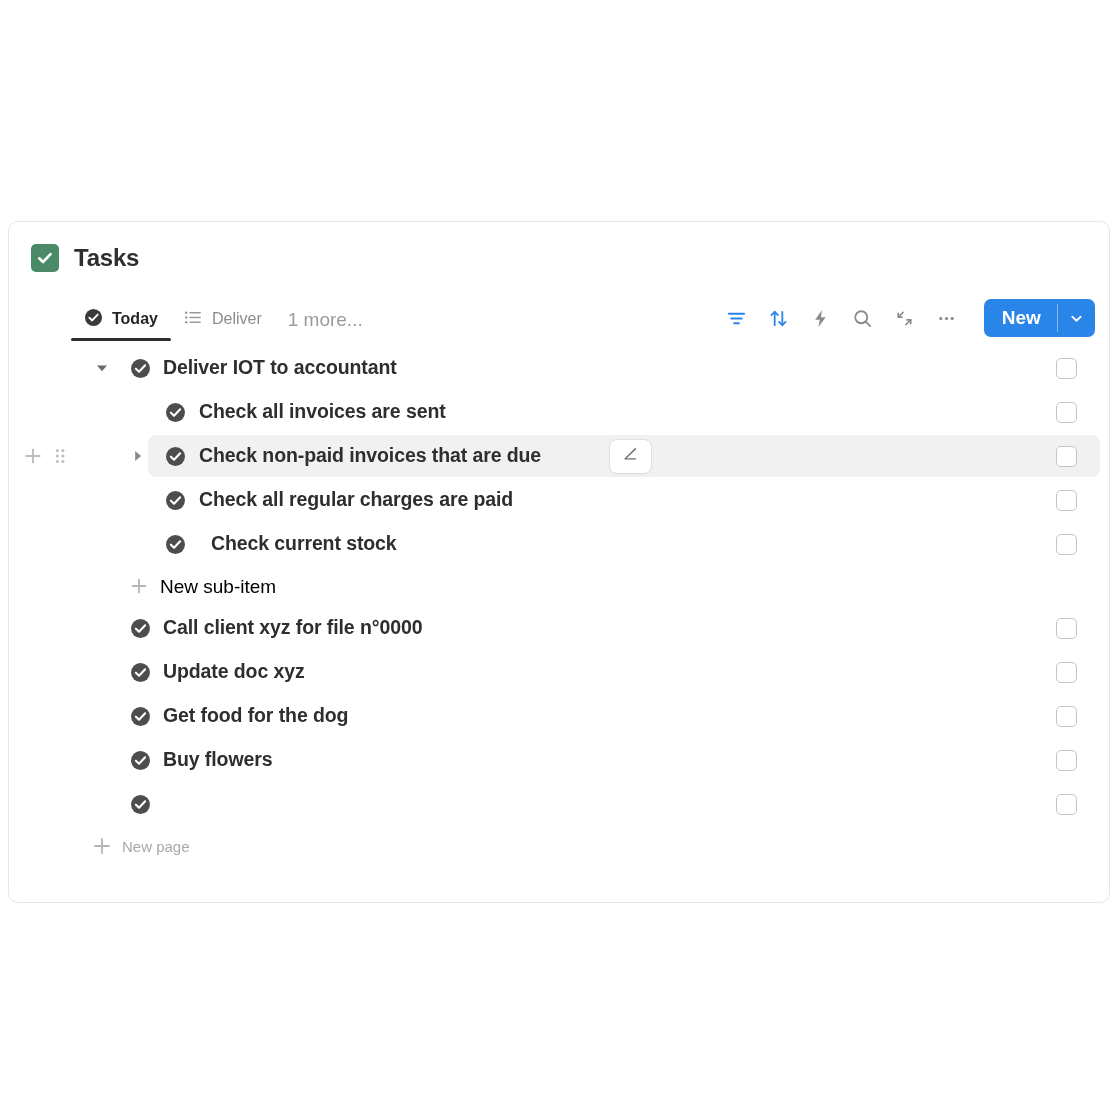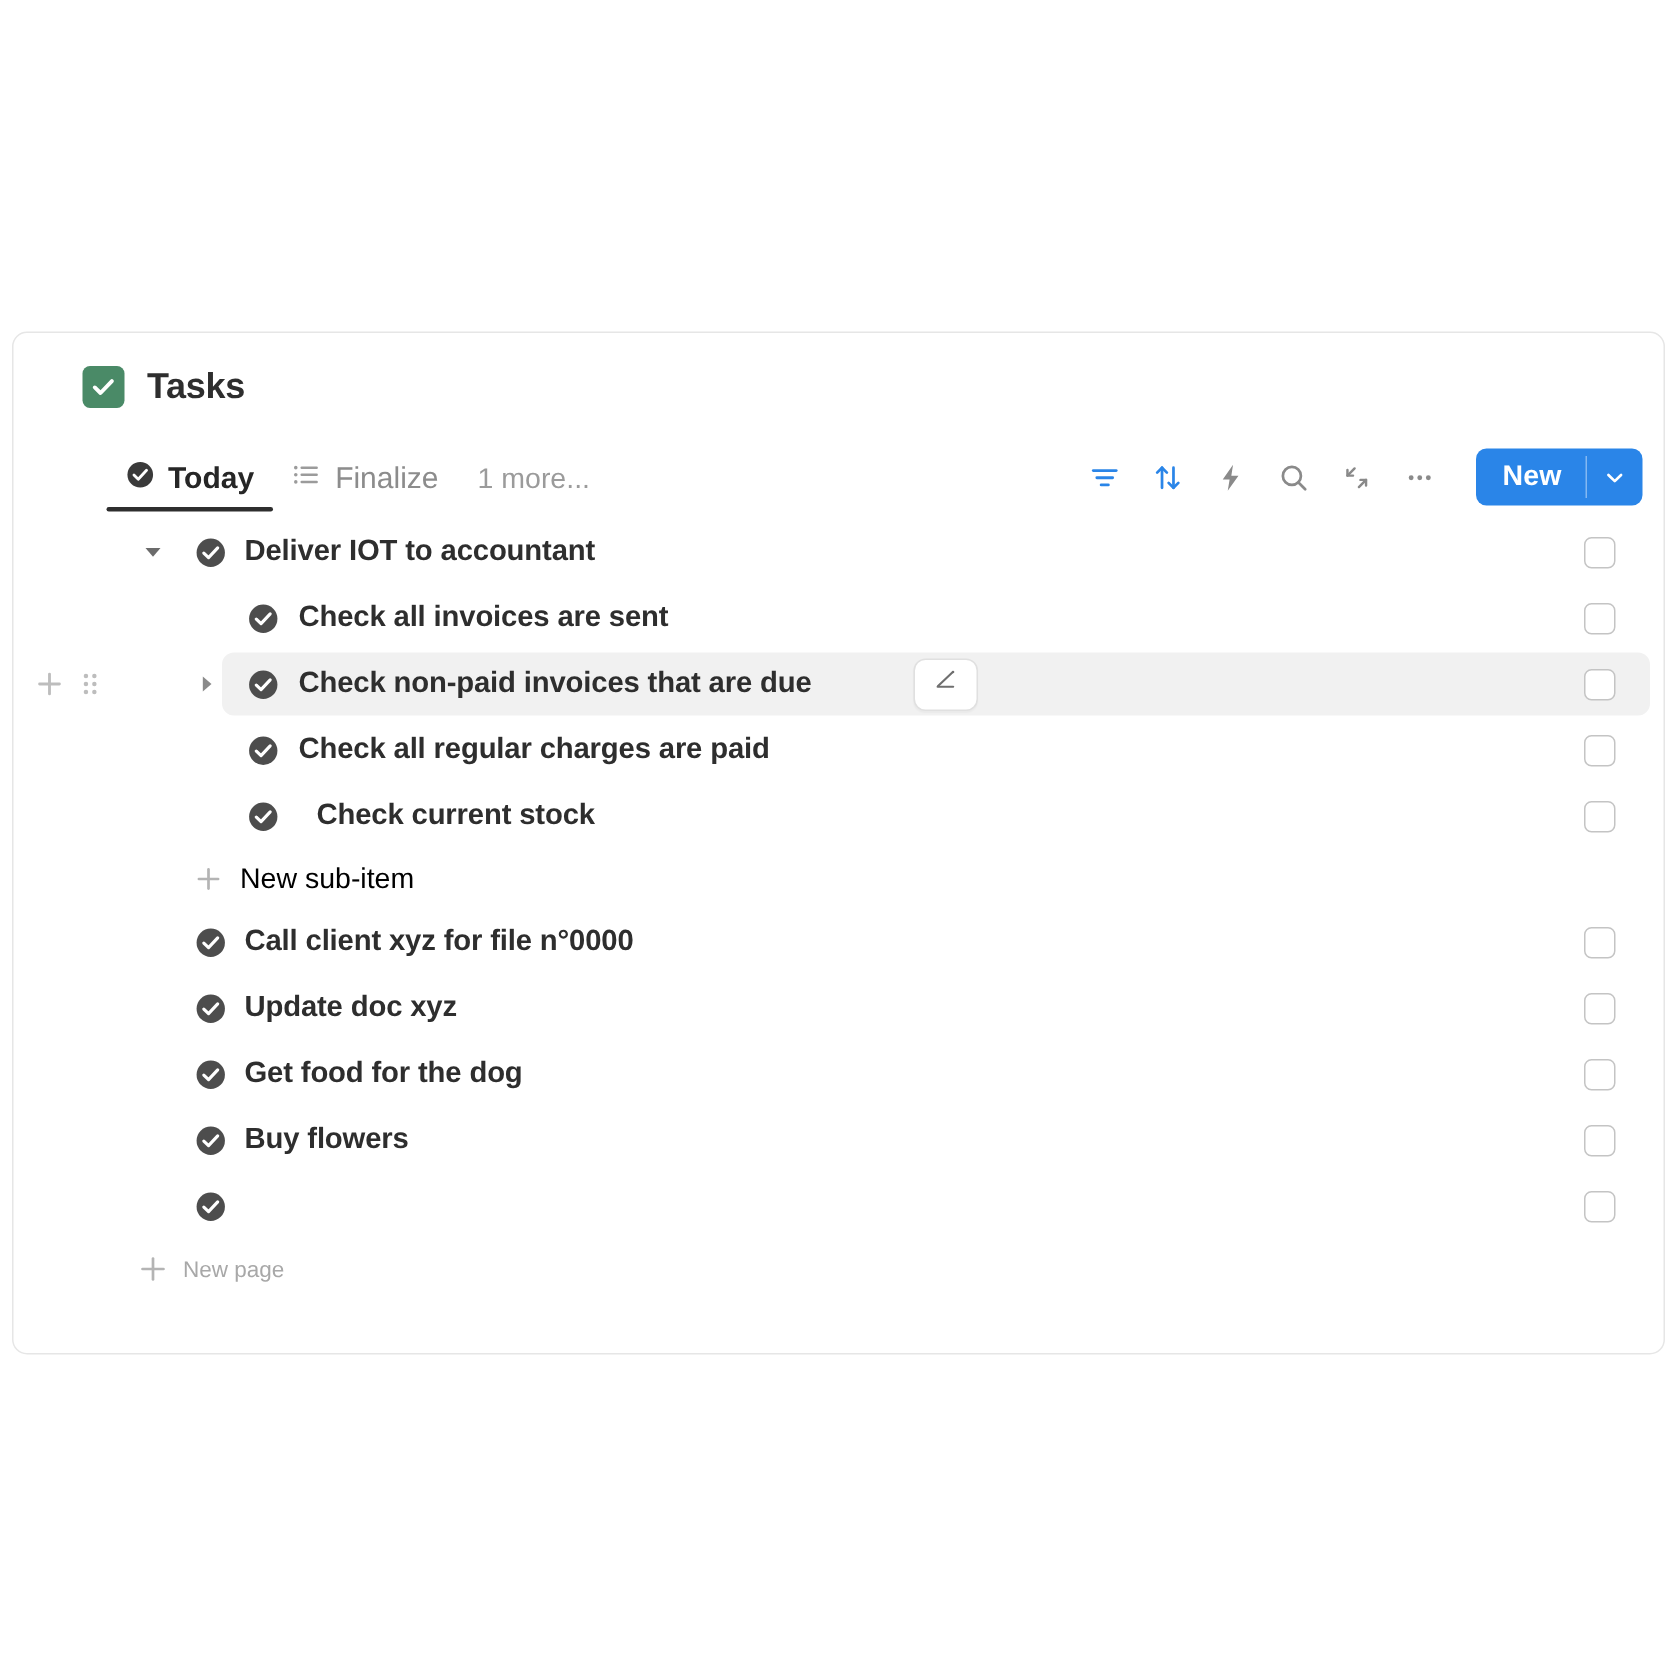--- a/index.html
+++ b/index.html
@@ -34,21 +34,20 @@
   }
 
   
   .card-header {
     position: absolute;
     left: 22px;
     top: 22px;
     display: flex;
     align-items: center;
     gap: 15px;
-    margin-left: 24px;
   }
   .app-badge {
     width: 28px;
     height: 28px;
     border-radius: 5px;
     background: #4a8a67;
     display: flex;
     align-items: center;
     justify-content: center;
   }
@@ -82,21 +81,21 @@
     display: flex;
     align-items: center;
     gap: 9px;
     padding: 0 13px;
     height: 43px;
     position: relative;
     cursor: pointer;
     white-space: nowrap;
   }
   .tab .tab-label {
-    font-size: 20px;
+    font-size: 16px;
     color: #8c8c8c;
     line-height: 1;
   }
   .tab.active .tab-label {
     color: #262626;
     font-weight: bold;
   }
   .tab.active::after {
     content: "";
     position: absolute;
@@ -302,21 +301,21 @@
               <g fill="#9b9b9b">
                 <circle cx="2.3" cy="5" r="1.25"></circle>
                   <rect x="5.6" y="4.2" width="12.2" height="1.7" rx="0.85"></rect>
                 <circle cx="2.3" cy="10" r="1.25"></circle>
                   <rect x="5.6" y="9.2" width="12.2" height="1.7" rx="0.85"></rect>
                 <circle cx="2.3" cy="15" r="1.25"></circle>
                   <rect x="5.6" y="14.2" width="12.2" height="1.7" rx="0.85"></rect>
               </g>
             </svg>
           </span>
-          <span class="tab-label">Finalize</span>
+          <span class="tab-label">Deliver</span>
         </div>
 
 
         <div class="tab-more">1 more...</div>
       </div>
 
       <div class="toolbar">
         <div class="tool">
           <svg width="21" height="21" viewBox="0 0 22 22">
             <g stroke="#2a85e8" stroke-width="2" stroke-linecap="round">

